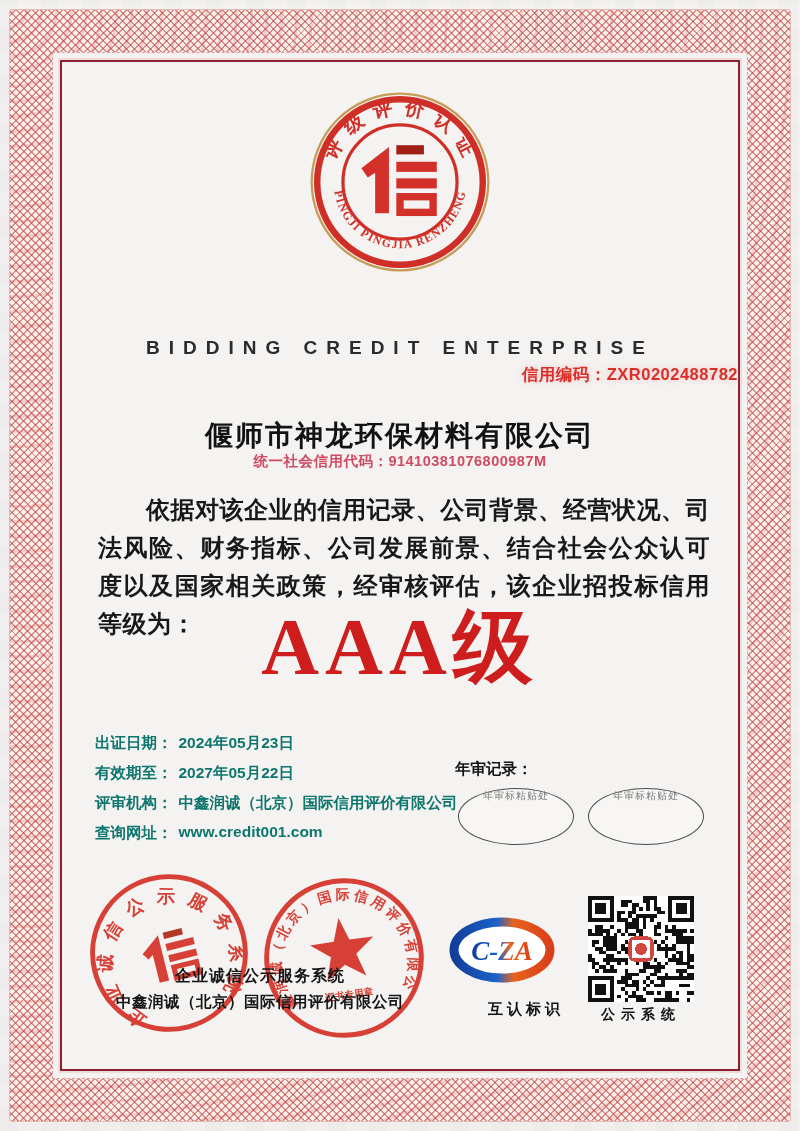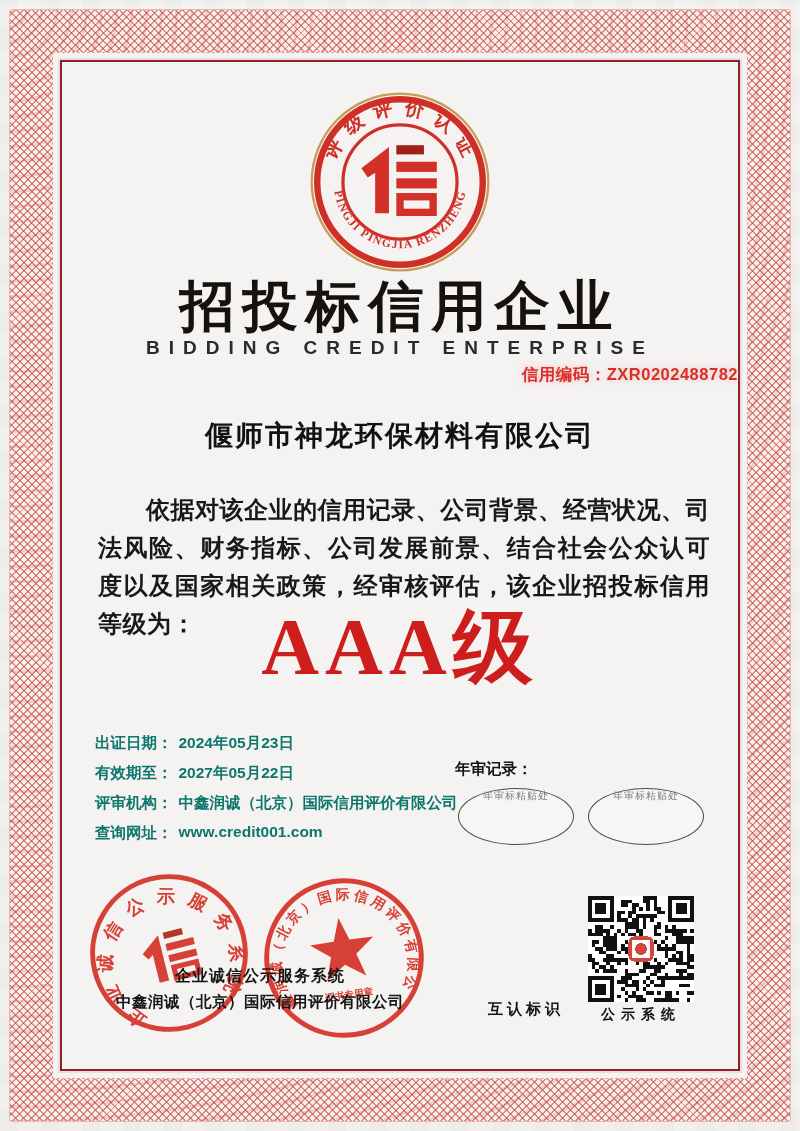--- a/index.html
+++ b/index.html
@@ -135,25 +135,25 @@
         <g fill="#d3302a">
           <path d="M88 62 L58 85 L65 95 L73 90 L73 134 L88 134 Z"></path>
           <rect x="96" y="60" width="30" height="10" fill="#a02015"></rect>
           <rect x="96" y="78" width="44" height="11"></rect>
           <rect x="96" y="96" width="44" height="11"></rect>
           <rect x="100" y="116" width="36" height="17" fill="none" stroke="#d3302a" stroke-width="8"></rect>
         </g>
       </svg>
     </div>
 
-    <div class="abs ctr title">招投标信用企业</div>
     <div class="abs ctr subtitle">BIDDING CREDIT ENTERPRISE</div>
     <div class="abs credit-line">信用编码：ZXR0202488782</div>
 
     <div class="abs ctr company">偃师市神龙环保材料有限公司</div>
+    <div class="abs ctr uscc">统一社会信用代码：91410381076800987M</div>
 
     <div class="abs body-par">依据对该企业的信用记录、公司背景、经营状况、司法风险、财务指标、公司发展前景、结合社会公众认可度以及国家相关政策，经审核评估，该企业招投标信用等级为：</div>
 
     <div class="abs ctr rating">AAA级</div>
 
     <div class="abs fields">
       <div class="field-row">
         <span class="lbl">出证日期：</span>
         <span class="val">2024年05月23日</span>
       </div>
@@ -212,20 +212,34 @@
           </text>
           <polygon fill="#d5372c" points="100,52 109.4,79.1 138,79.6 115.2,96.9 123.5,124.4 100,108 76.5,124.4 84.8,96.9 62,79.6 90.6,79.1"></polygon>
           <text x="100" y="148" font-size="11.5" font-weight="bold" fill="#d5372c" text-anchor="middle">证书专用章</text>
         </g>
       </svg>
     </div>
 
     <div class="abs caption1">企业诚信公示服务系统</div>
     <div class="abs caption2">中鑫润诚（北京）国际信用评价有限公司</div>
 
+    <div class="abs cza">
+      <svg width="112" height="80" viewBox="0 0 112 80">
+        <defs>
+          <linearGradient id="czaG" x1="0" y1="0" x2="1" y2="0">
+            <stop offset="0" stop-color="#123e9b"></stop>
+            <stop offset="0.45" stop-color="#1b63c8"></stop>
+            <stop offset="0.62" stop-color="#e8631f"></stop>
+            <stop offset="1" stop-color="#d8401a"></stop>
+          </linearGradient>
+        </defs>
+        <ellipse cx="56" cy="38" rx="48" ry="28" fill="#fff" stroke="url(#czaG)" stroke-width="9"></ellipse>
+        <text x="56" y="48" text-anchor="middle" font-size="27" font-weight="bold" font-style="italic" fill="url(#czaG)">C-ZA</text>
+      </svg>
+    </div>
     <div class="abs cza-label">互认标识</div>
 
     <div class="abs qr">
       <svg width="106" height="106" viewBox="0 0 29 29" shape-rendering="crispEdges">
           <rect x="0" y="0" width="29" height="29" fill="#fff"></rect>
           <rect x="15" y="0" width="1" height="1" fill="#111"></rect>
           <rect x="16" y="0" width="1" height="1" fill="#111"></rect>
           <rect x="17" y="0" width="1" height="1" fill="#111"></rect>
           <rect x="18" y="0" width="1" height="1" fill="#111"></rect>
           <rect x="9" y="1" width="1" height="1" fill="#111"></rect>

